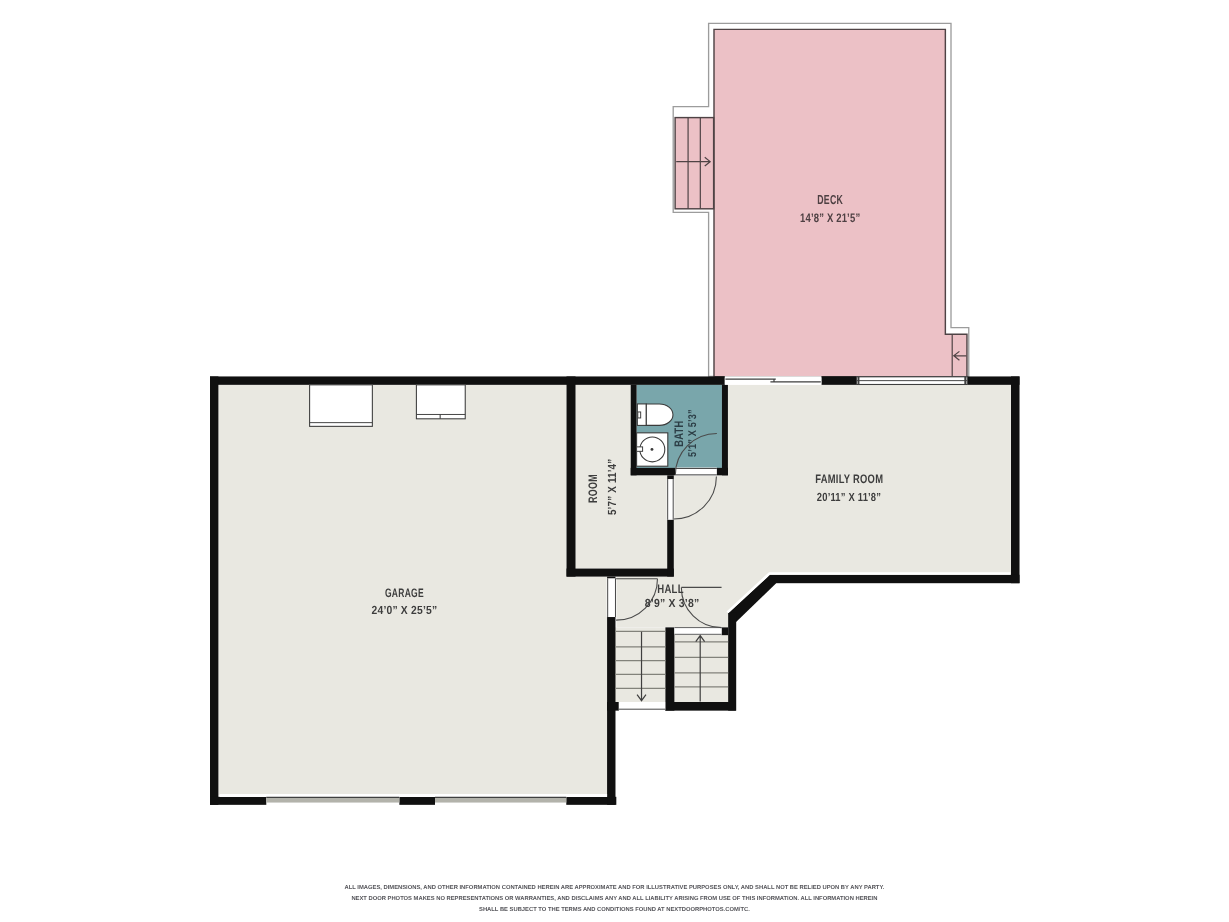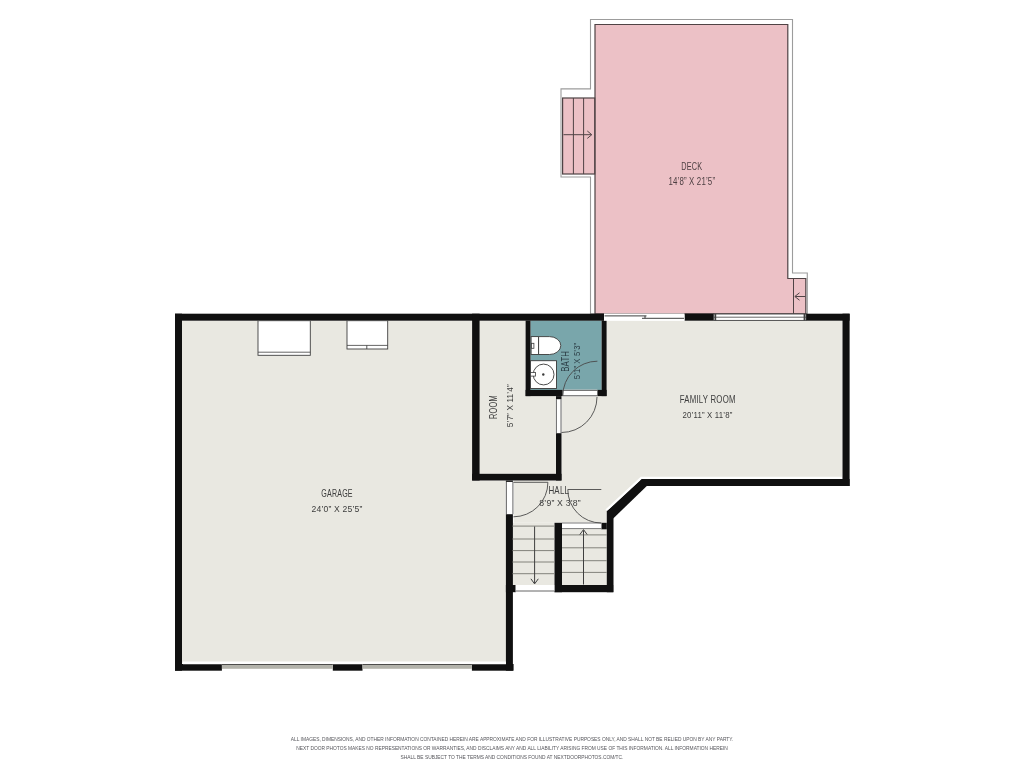--- a/index.html
+++ b/index.html
@@ -1,16 +1,16 @@
 <!DOCTYPE html>
 <html><head>
 <meta charset="utf-8">
 <style>
 html,body{margin:0;padding:0;background:#ffffff;}
-#page{width:1024px;height:768px;position:relative;background:#ffffff;overflow:hidden;}
+#page{width:1024px;height:768px;position:relative;background:#ffffff;overflow:hidden;font-weight:bold;}
 text{font-family:"Liberation Sans",sans-serif;}
 </style>
 </head>
 <body>
 <div id="page">
 <svg width="1024" height="768" viewBox="0 0 1024 768">
 <rect x="0" y="0" width="1024" height="768" fill="#ffffff"></rect>
 
 <path d="M590.5,19.5 H792.5 V273 H807.3 V313.7 H590.5 V177 H561 V88.9 H590.5 Z" fill="#ffffff" stroke="#9c9c9c" stroke-width="1.1"></path>
 

